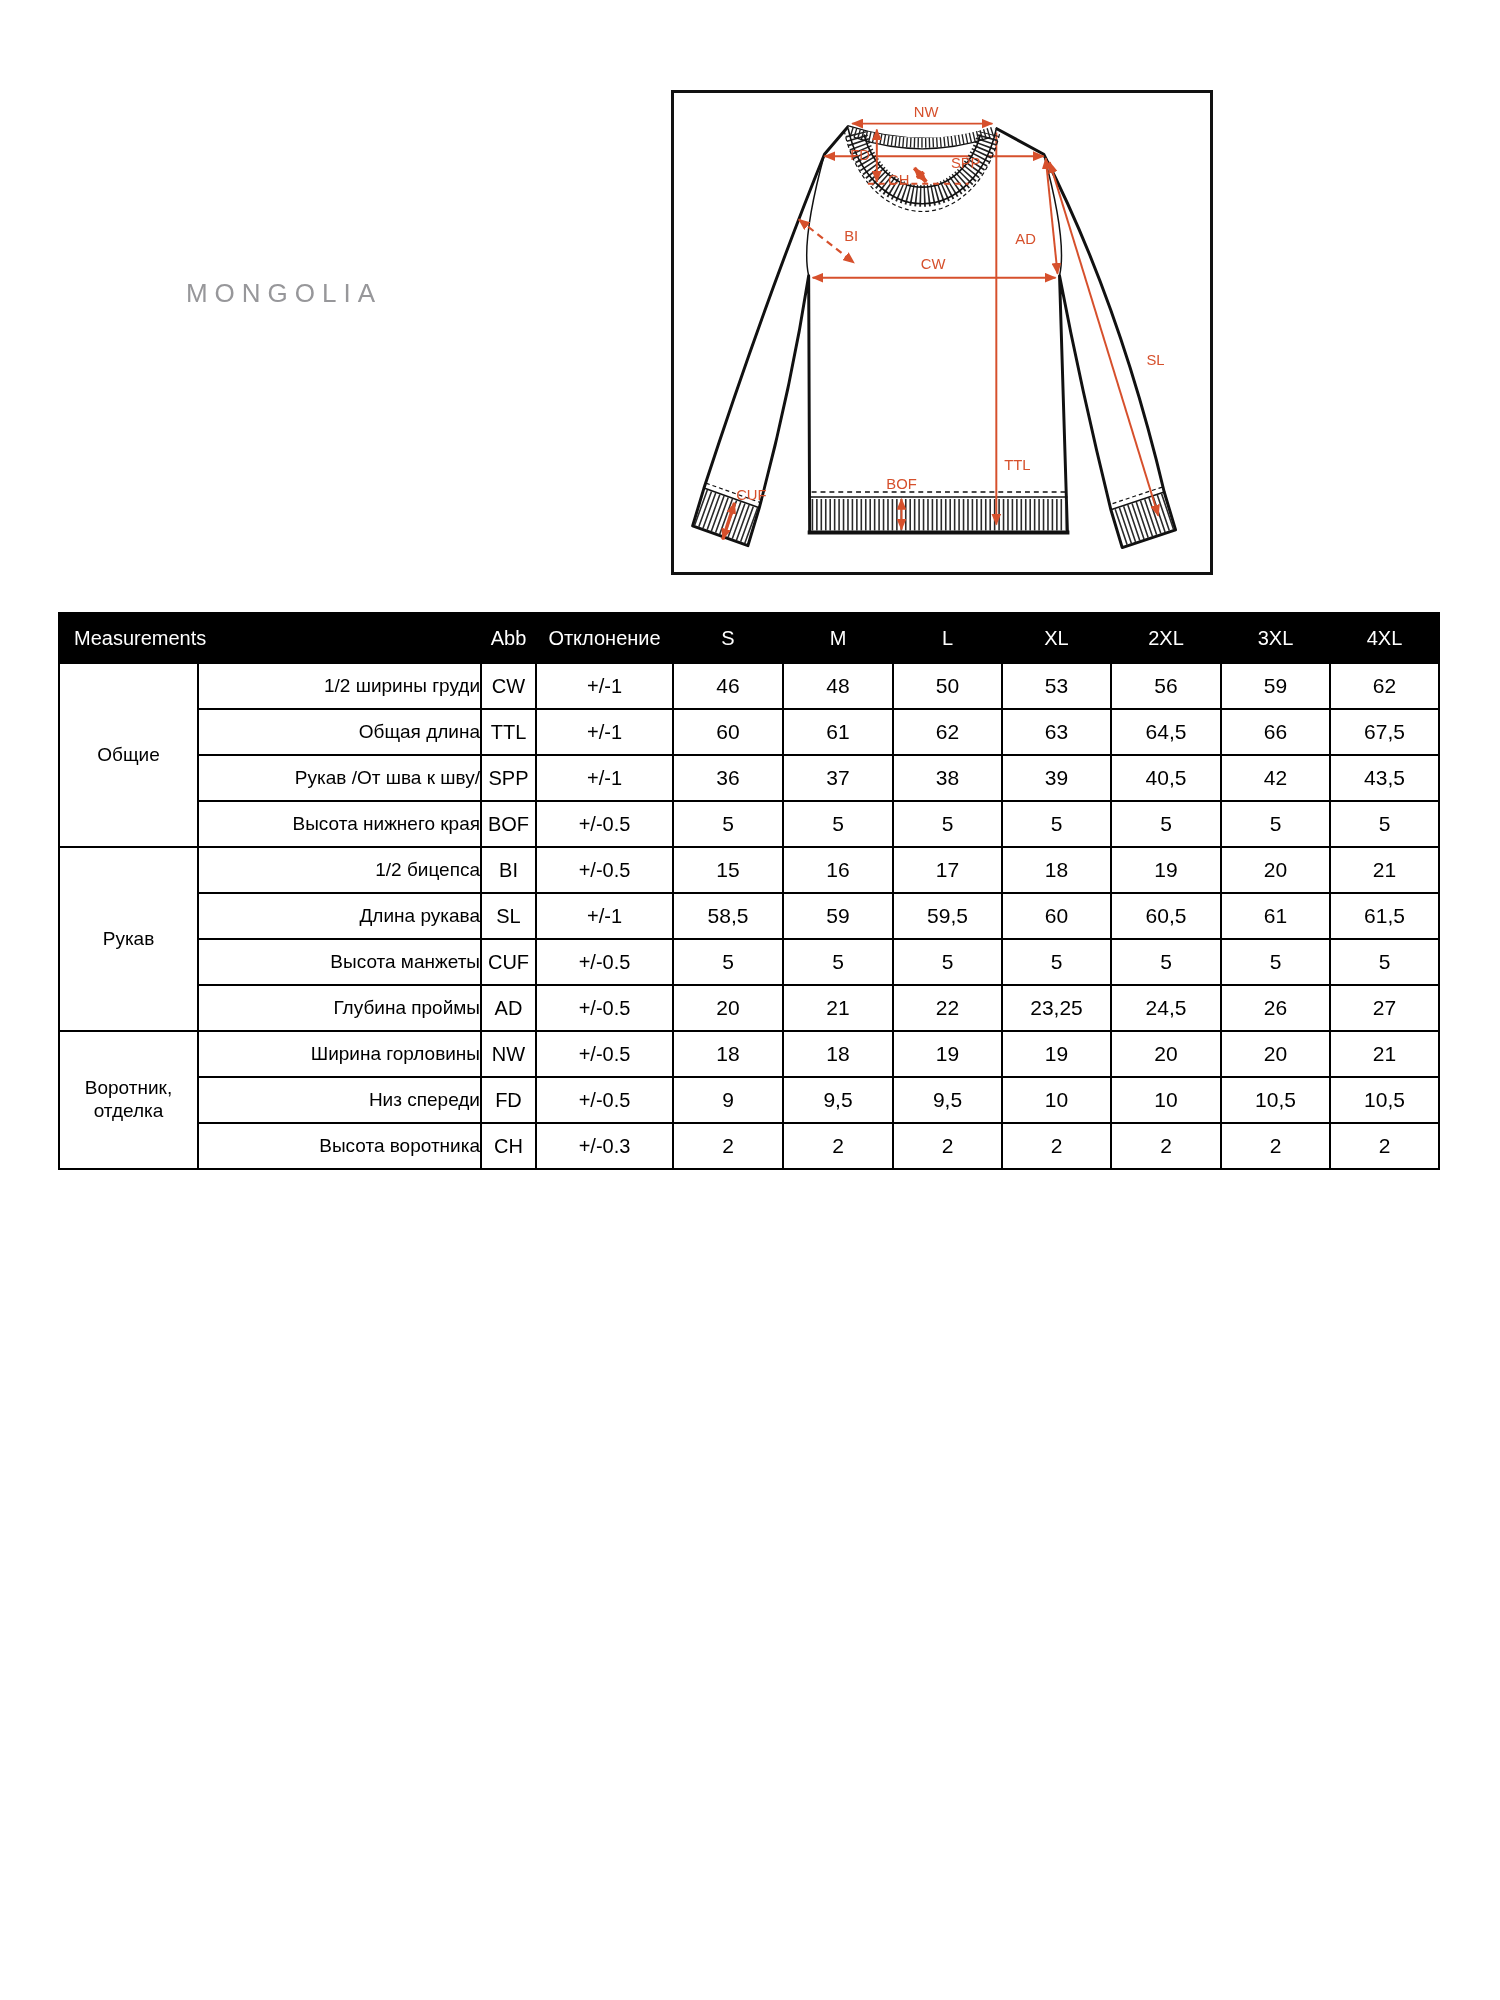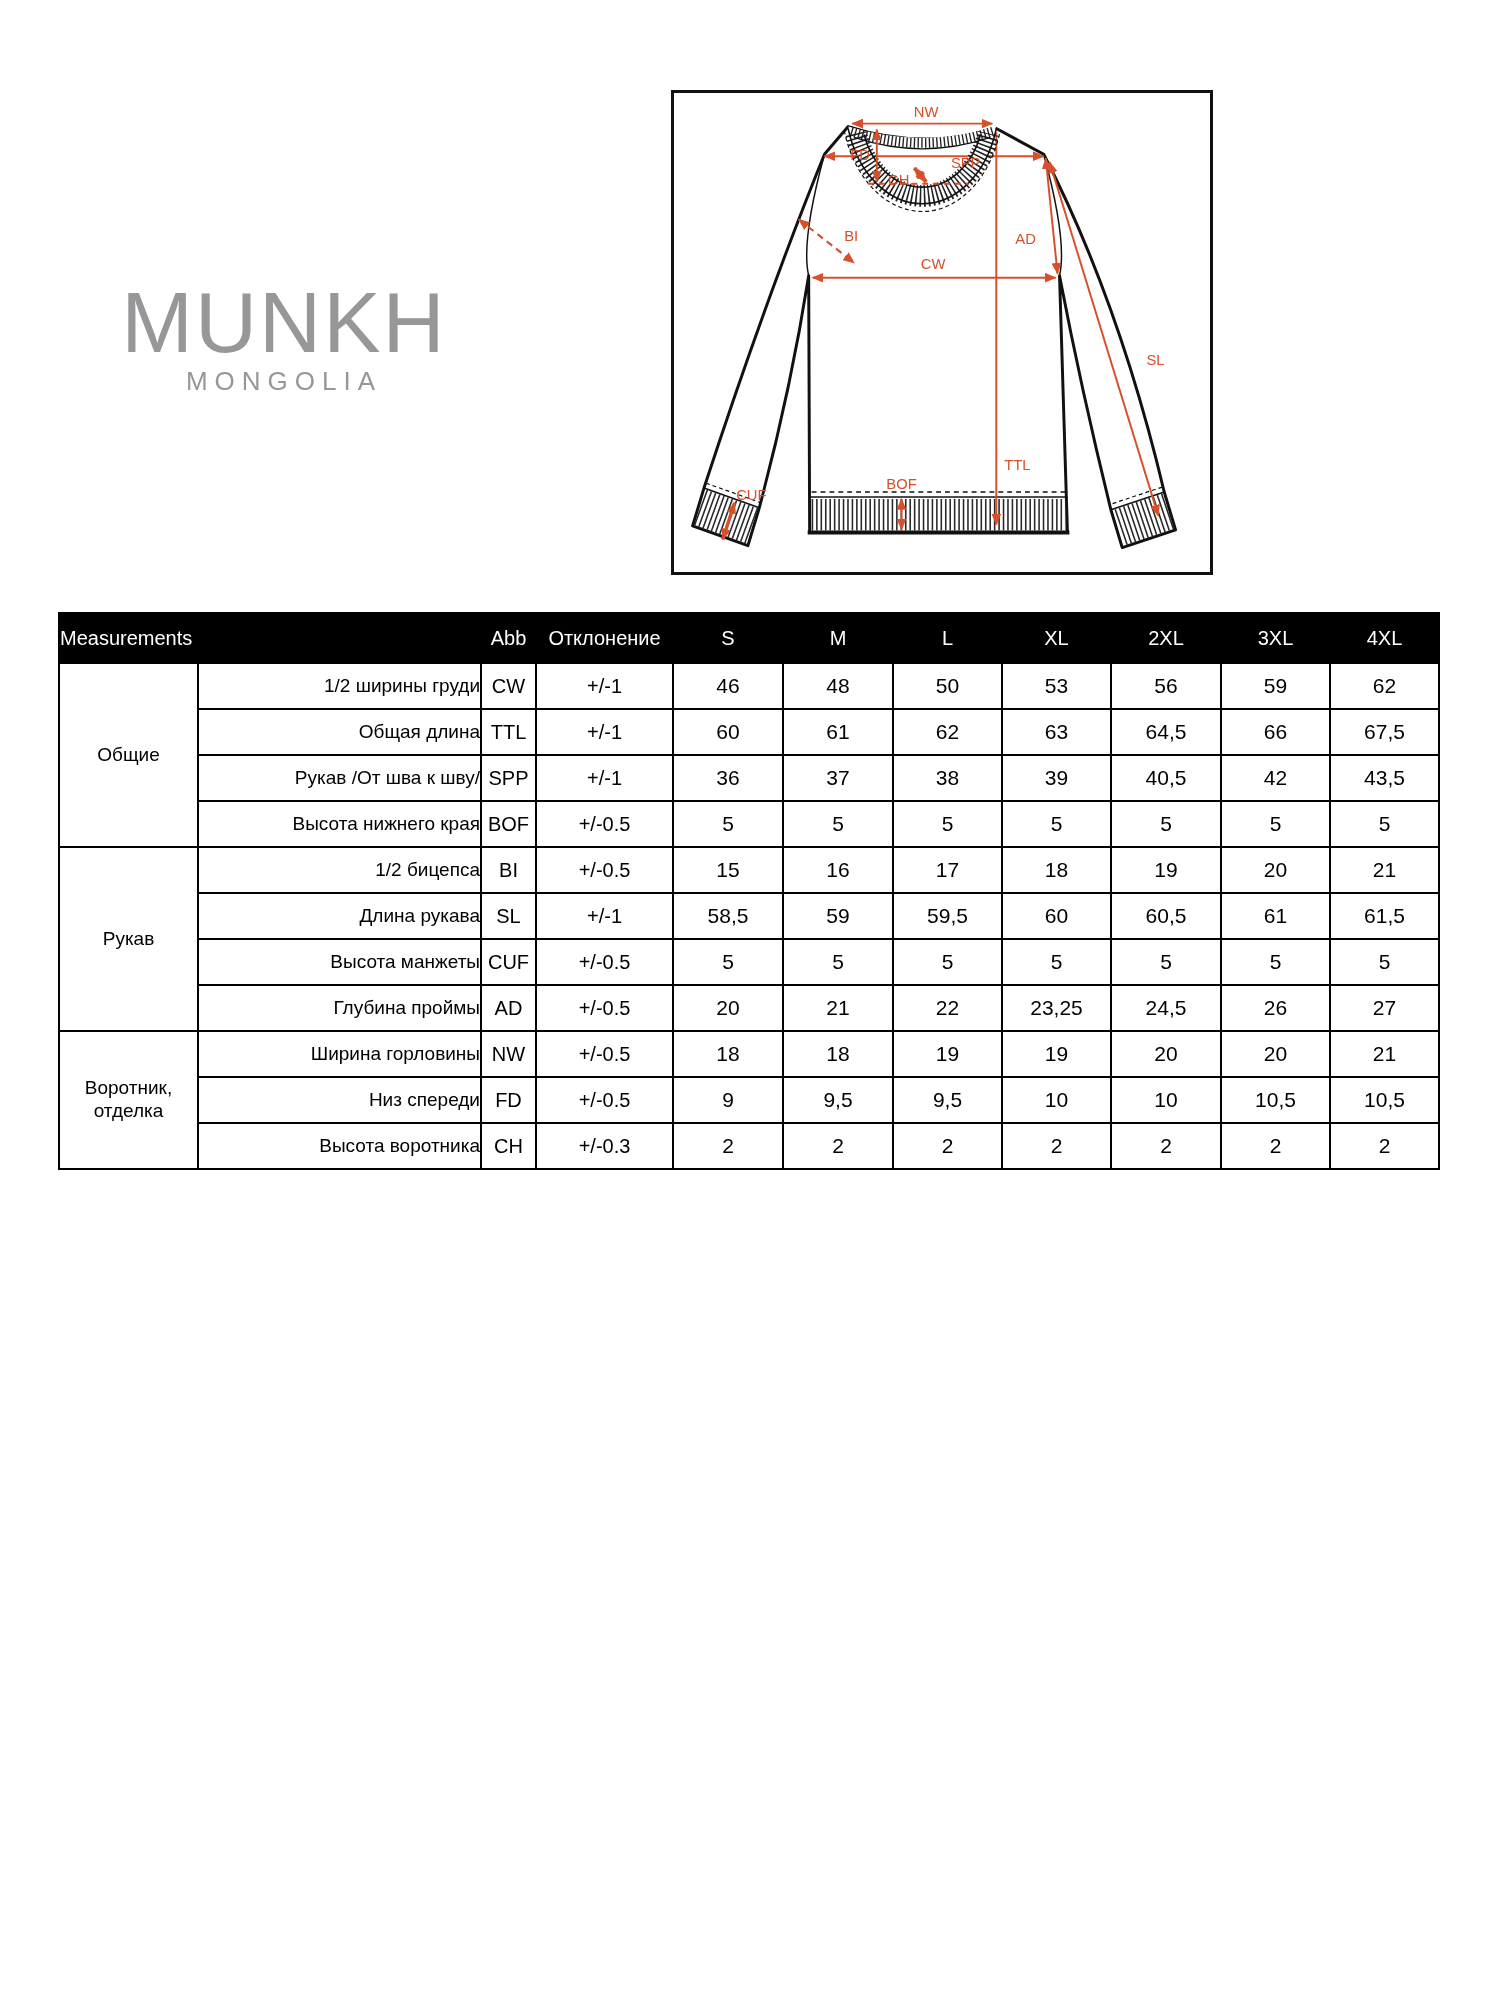--- a/index.html
+++ b/index.html
@@ -15,34 +15,33 @@
   .diagram { position:absolute; left:671px; top:90px; width:542px; height:485px; border:3px solid #111; box-sizing:border-box; background:#fff; }
   .diagram svg { position:absolute; left:0; top:0; width:100%; height:100%; }
   .diagram text { font-family:"Liberation Sans", sans-serif; font-size:15px; fill:#d6502c; }
   
   table.size-table {
     position:absolute; left:58px; top:612px; width:1380px;
     border-collapse:collapse; table-layout:fixed; background:#fff;
   }
   .size-table th, .size-table td { border:2px solid #000; text-align:center; padding:0; height:44px; overflow:hidden; font-weight:400; }
   .size-table thead th { background:#000; color:#fff; border-color:#000; font-size:20px; height:48px; }
-  .size-table thead th.th-left { text-align:left; }
+  .size-table thead th.th-left { text-align:left; padding-left:14px; }
   .size-table td.group { font-size:19px; line-height:1.2; padding:0 15px; }
   .size-table td.name  { text-align:right; padding-left:3px; font-size:19px; }
   .size-table td.abb   { font-size:20px; }
   .size-table td.tol   { font-size:20px; }
   .size-table td.val   { font-size:21px; }
 </style>
 </head>
 <body>
 
 <div class="page">
 
   <div class="logo">
-    <div class="logo-name">MUNKH</div>
     <div class="logo-sub">MONGOLIA</div>
   </div>
 
   <div class="diagram">
     <svg viewBox="0 0 542 485">
       <defs>
         <marker id="ah" markerUnits="userSpaceOnUse" markerWidth="12" markerHeight="10" refX="11" refY="5" orient="auto-start-reverse">
           <path d="M0,0 L12,5 L0,10 Z" fill="#d6502c"></path>
         </marker>
       </defs>

